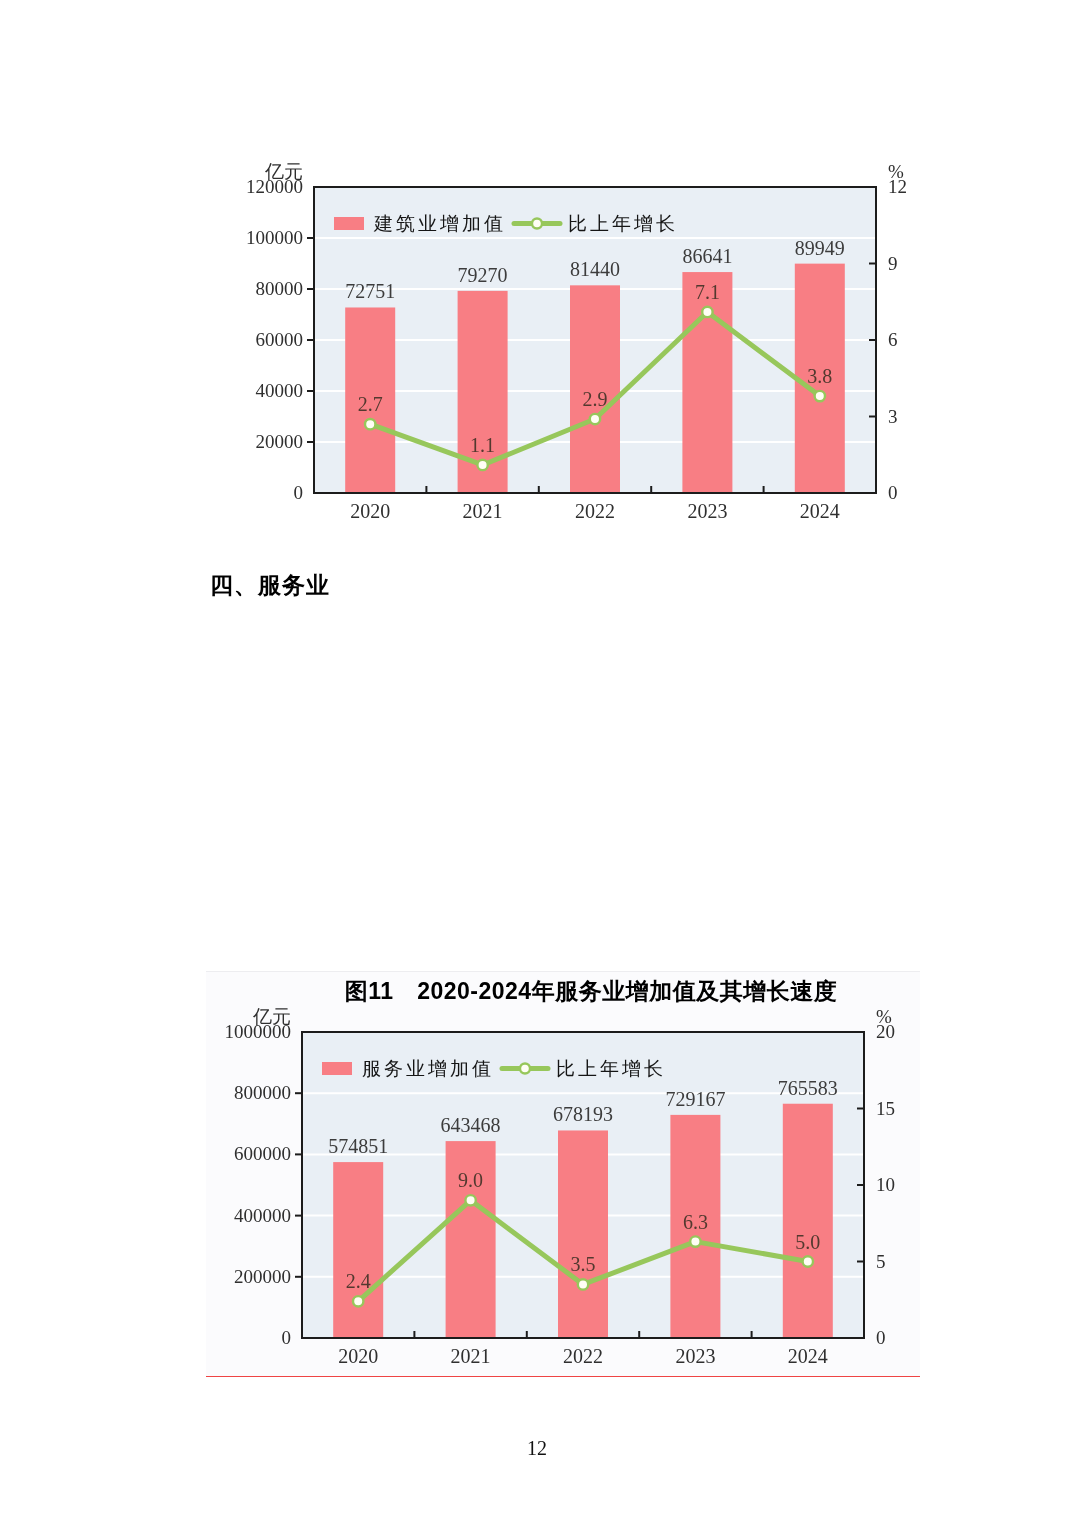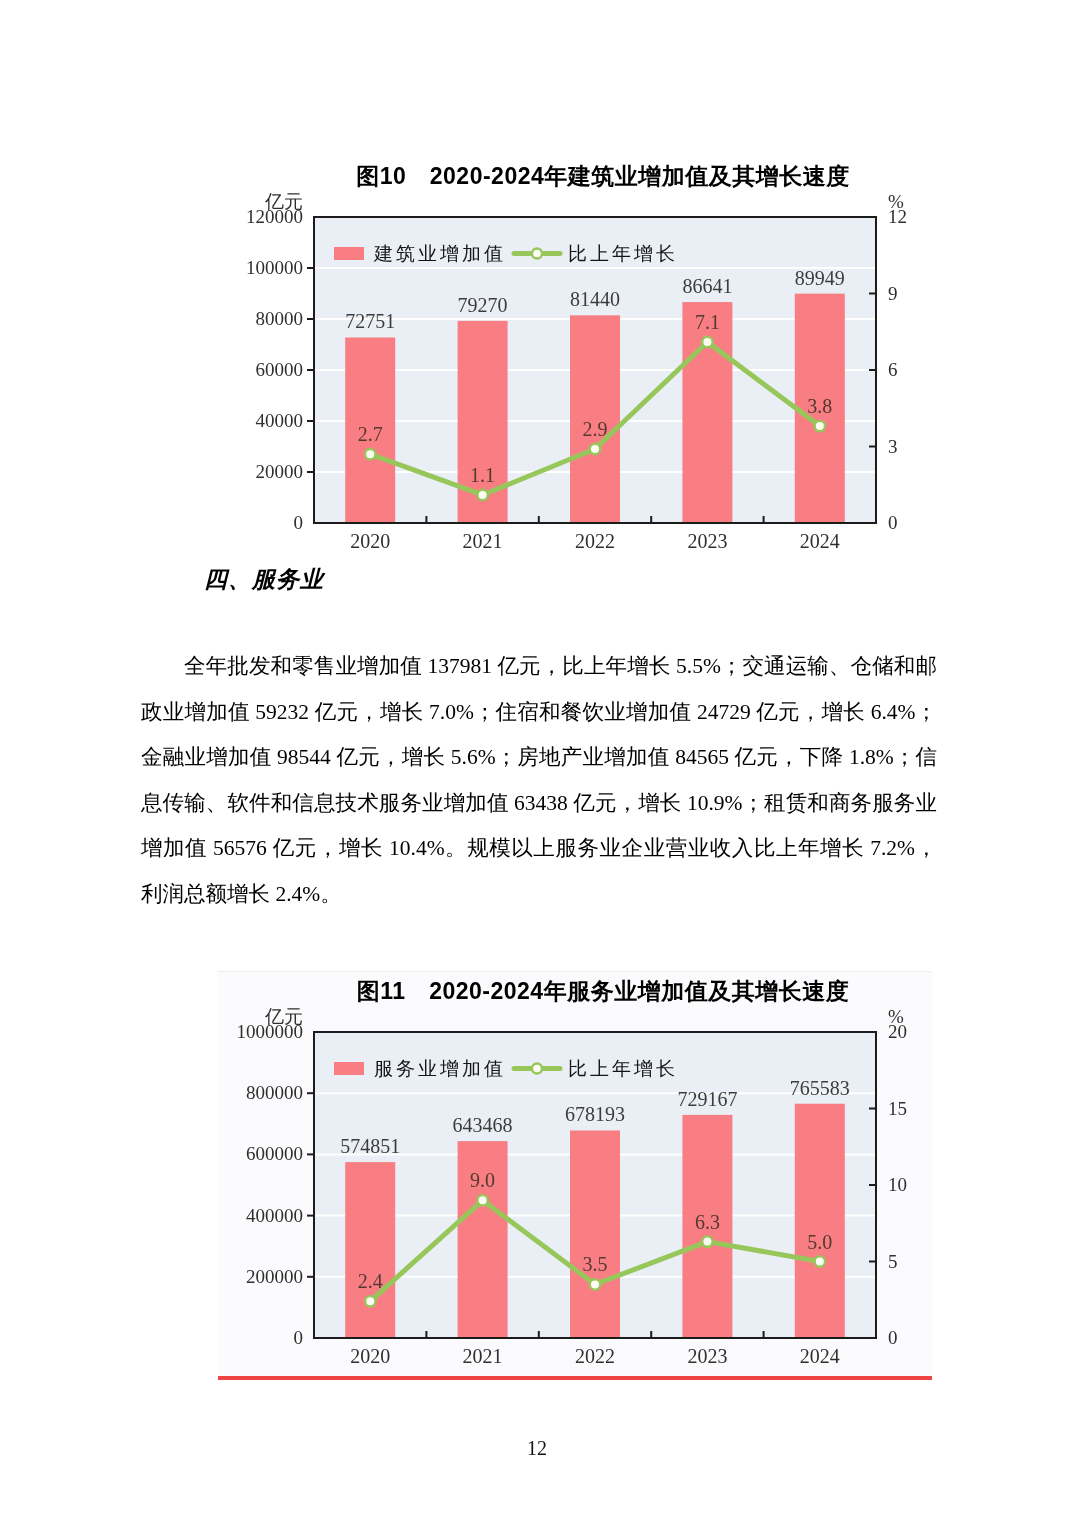--- a/index.html
+++ b/index.html
@@ -2,53 +2,52 @@
 <html><head>
 <meta charset="utf-8">
 <style>
   html,body{margin:0;padding:0;background:#ffffff;}
   .page{
     position:relative;width:1074px;height:1520px;background:#ffffff;
     font-family:"Liberation Serif","DejaVu Serif",serif;color:#000;overflow:hidden;
   }
   .fig{position:absolute;}
   .fig10{left:182px;top:147px;width:706px;}
-  .fig11{left:178px;top:955px;width:714px;background:#fbfbfd;border-top:1px solid #ededf0;border-bottom:4px solid #ef4444;padding:6px 0 2px 0;}
+  .fig11{left:166px;top:955px;width:714px;background:#fbfbfd;border-top:1px solid #ededf0;border-bottom:1px solid #ef4444;padding:6px 0 2px 0;}
   .fig11 svg{display:block;margin:0 auto;}
   .fig-title{
     height:26px;line-height:26px;text-align:center;padding-left:56px;margin-bottom:4px;
     font-family:"Liberation Sans","DejaVu Sans",sans-serif;font-weight:700;font-size:23px;color:#000;letter-spacing:.5px;
   }
   svg text{font-family:"Liberation Serif","DejaVu Serif",serif;}
   .tick{font-size:19px;fill:#2f2f2f;}
   .cat{font-size:20px;fill:#2f2f2f;}
   .unit{font-size:19px;fill:#2f2f2f;}
   .bar-lbl{font-size:20px;fill:#3c3c3c;}
   .line-lbl{font-size:20px;fill:#53392f;}
   .legend{font-size:19px;fill:#151515;letter-spacing:3px;}
   .heading{
-    position:absolute;left:204px;top:564px;margin:0;
-    font-family:"Liberation Sans","DejaVu Sans",sans-serif;font-weight:700;font-size:23px;color:#000;letter-spacing:1px;font-style:italic;
+    position:absolute;left:204px;top:564px;margin:6px;
+    font-family:"Liberation Sans","DejaVu Sans",sans-serif;font-weight:700;font-size:23px;color:#000;letter-spacing:1px;
   }
   .para{
     position:absolute;left:141px;top:644px;width:796px;margin:0;
     font-size:21.5px;line-height:45.5px;text-align:justify;text-indent:43px;color:#000;
   }
   .pageno{
     position:absolute;left:0;top:1437px;width:100%;text-align:center;
     font-size:20px;color:#111;
   }
 </style>
 </head>
 <body>
 
 <div class="page">
 
   <figure class="fig fig10">
-    <div class="fig-title">图10　2020-2024年建筑业增加值及其增长速度</div>
     <svg width="706" height="366" viewBox="0 0 706 366">
         <rect x="92" y="24" width="562" height="306" fill="#e9eff5"></rect>
         <g>
           <line x1="92" x2="654" y1="279" y2="279" stroke="#ffffff" stroke-width="2"></line>
           <line x1="92" x2="654" y1="228" y2="228" stroke="#ffffff" stroke-width="2"></line>
           <line x1="92" x2="654" y1="177" y2="177" stroke="#ffffff" stroke-width="2"></line>
           <line x1="92" x2="654" y1="126" y2="126" stroke="#ffffff" stroke-width="2"></line>
           <line x1="92" x2="654" y1="75" y2="75" stroke="#ffffff" stroke-width="2"></line>
         </g>
         <g>
@@ -115,21 +114,20 @@
           <text x="152" y="67" class="legend">建筑业增加值</text>
           <line x1="292" x2="338" y1="60.5" y2="60.5" stroke="#97c75b" stroke-width="5" stroke-linecap="round"></line>
           <circle cx="315" cy="60.5" r="5" fill="#fffef4" stroke="#97c75b" stroke-width="2.4"></circle>
           <text x="346" y="67" class="legend">比上年增长</text>
         </g>
       </svg>
   </figure>
 
   <h3 class="heading">四、服务业</h3>
 
-  <p class="para">全年批发和零售业增加值 137981 亿元，比上年增长 5.5%；交通运输、仓储和邮政业增加值 59232 亿元，增长 7.0%；住宿和餐饮业增加值 24729 亿元，增长 6.4%；金融业增加值 98544 亿元，增长 5.6%；房地产业增加值 84565 亿元，下降 1.8%；信息传输、软件和信息技术服务业增加值 63438 亿元，增长 10.9%；租赁和商务服务业增加值 56576 亿元，增长 10.4%。规模以上服务业企业营业收入比上年增长 7.2%，利润总额增长 2.4%。</p>
 
   <figure class="fig fig11">
     <div class="fig-title">图11　2020-2024年服务业增加值及其增长速度</div>
     <svg width="706" height="366" viewBox="0 0 706 366">
         <rect x="92" y="24" width="562" height="306" fill="#e9eff5"></rect>
         <g>
           <line x1="92" x2="654" y1="268.8" y2="268.8" stroke="#ffffff" stroke-width="2"></line>
           <line x1="92" x2="654" y1="207.6" y2="207.6" stroke="#ffffff" stroke-width="2"></line>
           <line x1="92" x2="654" y1="146.4" y2="146.4" stroke="#ffffff" stroke-width="2"></line>
           <line x1="92" x2="654" y1="85.19999999999999" y2="85.19999999999999" stroke="#ffffff" stroke-width="2"></line>

